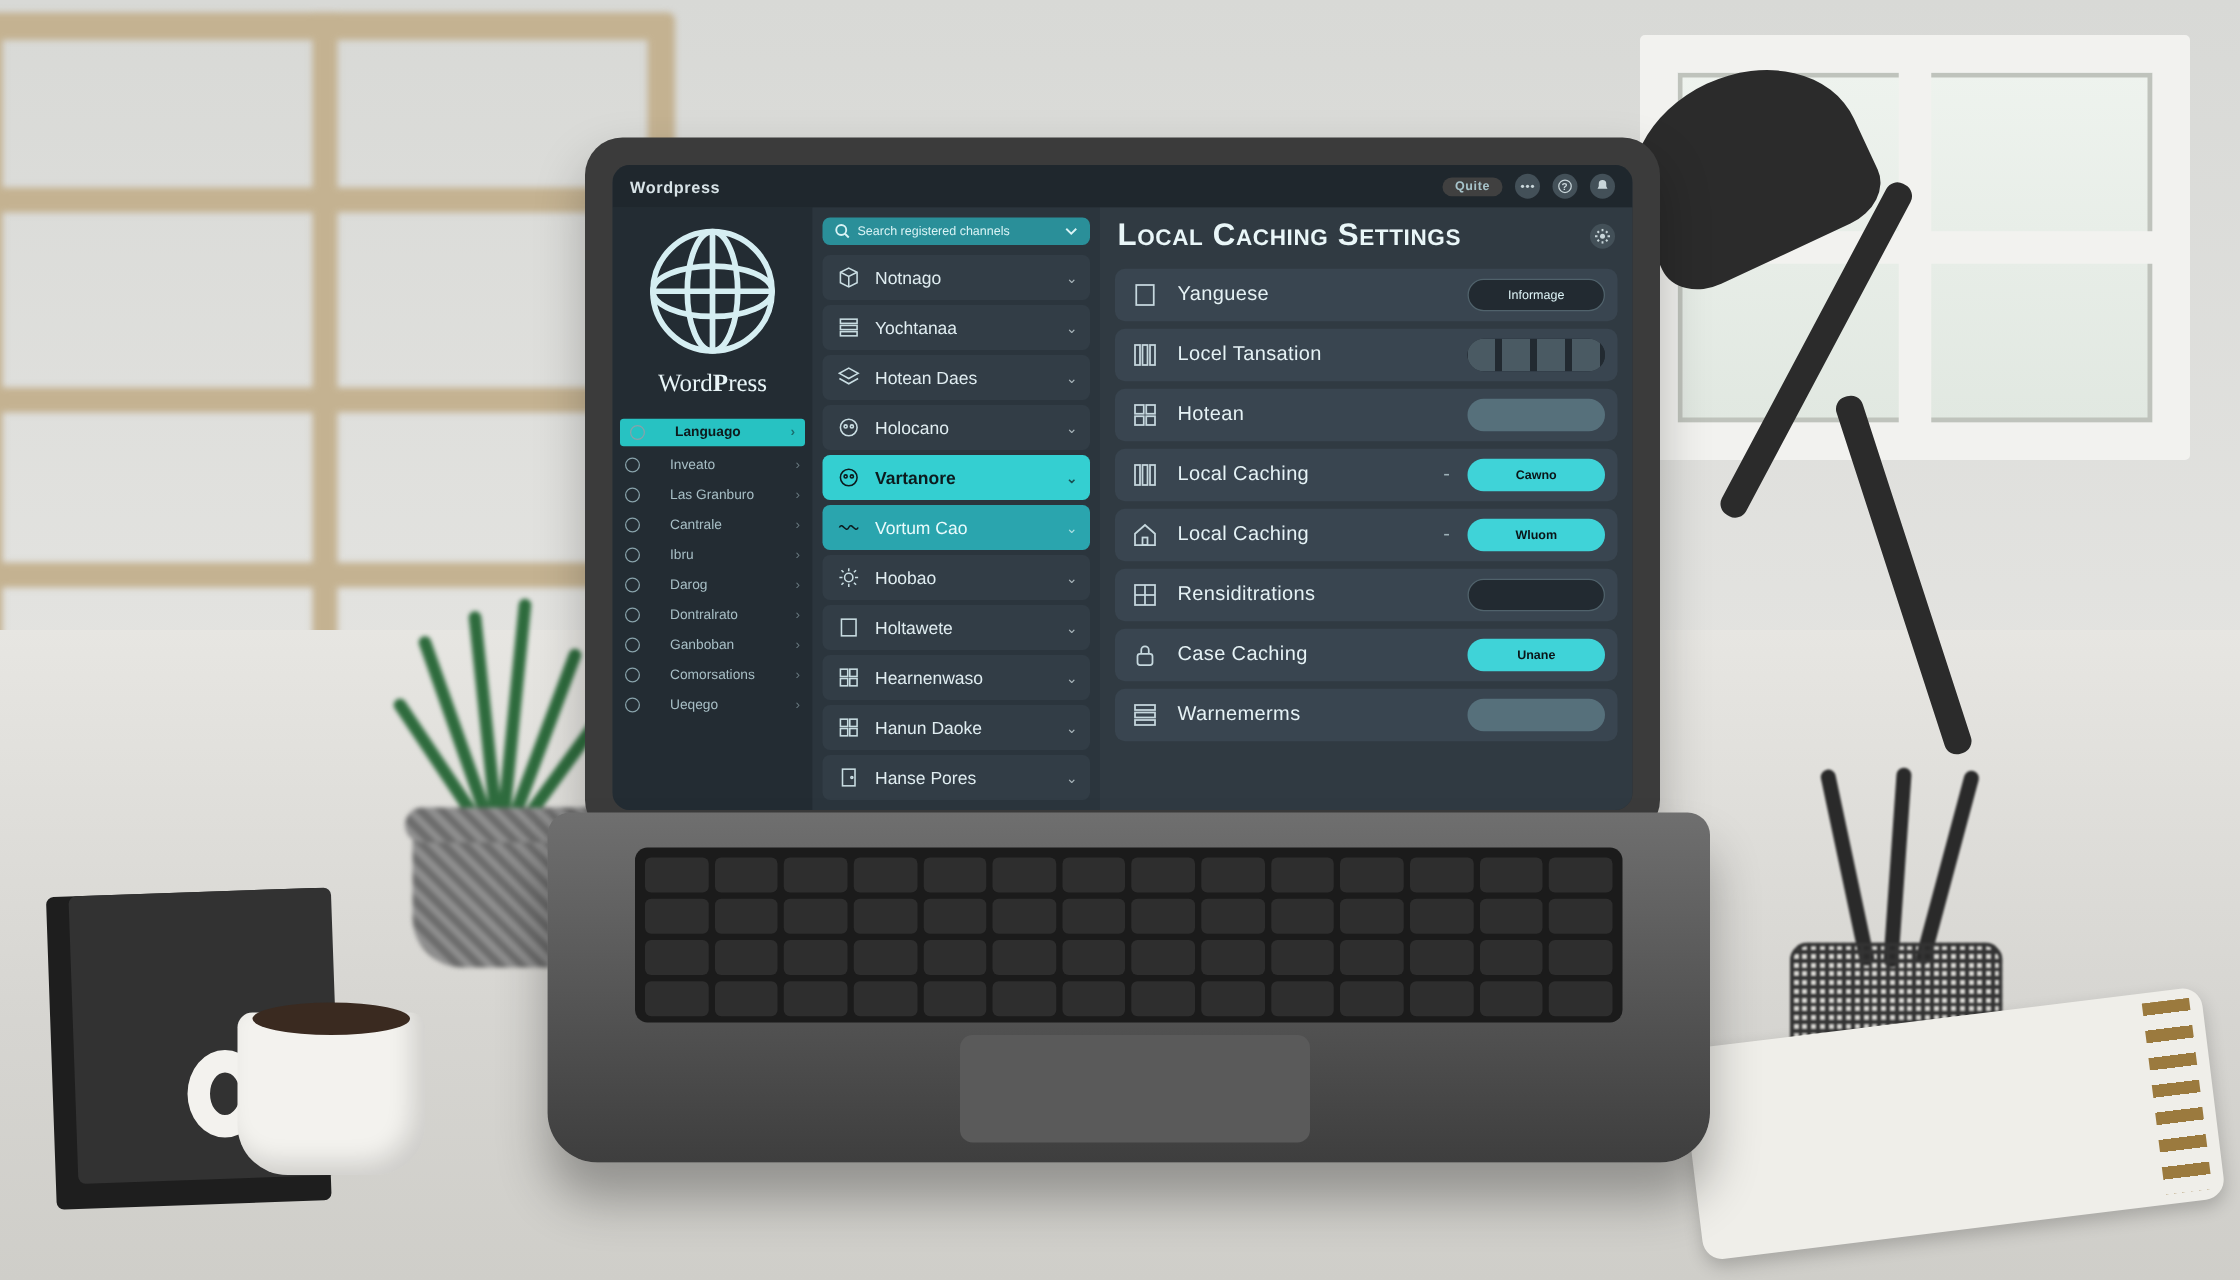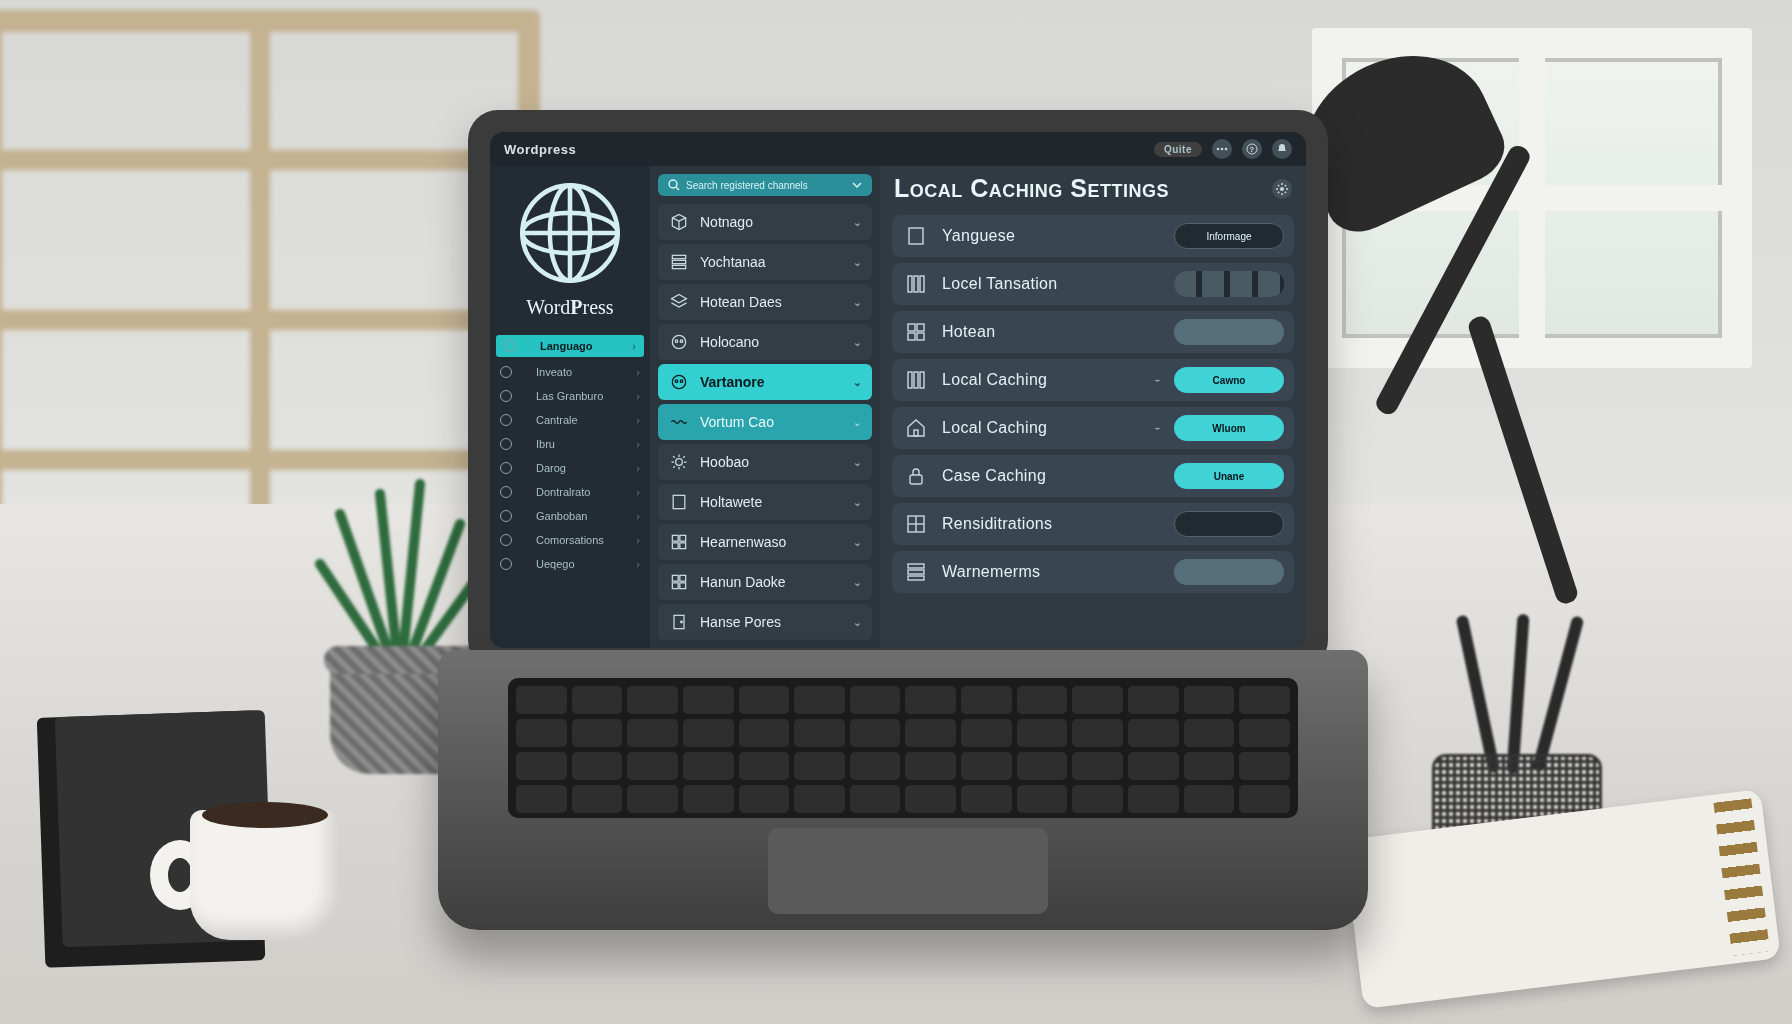--- a/index.html
+++ b/index.html
@@ -446,36 +446,36 @@
                     <use href="#i-house"></use>
                   </svg>
                 </span>
     <span class="label">Local Caching</span>
     <span class="dash">-</span>
     <span class="val pill-accent">Wluom</span>
               </div>
               <div class="row">
                 <span class="rico">
                   <svg viewBox="0 0 24 24">
+                    <use href="#i-grid4"></use>
+                  </svg>
+                </span>
+    <span class="label">Rensiditrations</span>
+
+    <span class="val pill-dark"></span>
+              </div>
+              <div class="row">
+                <span class="rico">
+                  <svg viewBox="0 0 24 24">
                     <use href="#i-lock"></use>
                   </svg>
                 </span>
     <span class="label">Case Caching</span>
 
     <span class="val pill-accent">Unane</span>
-              </div>
-              <div class="row">
-                <span class="rico">
-                  <svg viewBox="0 0 24 24">
-                    <use href="#i-grid4"></use>
-                  </svg>
-                </span>
-    <span class="label">Rensiditrations</span>
-
-    <span class="val pill-dark"></span>
               </div>
               <div class="row">
                 <span class="rico">
                   <svg viewBox="0 0 24 24">
                     <use href="#i-stack"></use>
                   </svg>
                 </span>
     <span class="label">Warnemerms</span>
 
     <span class="val pill-soft"></span>

